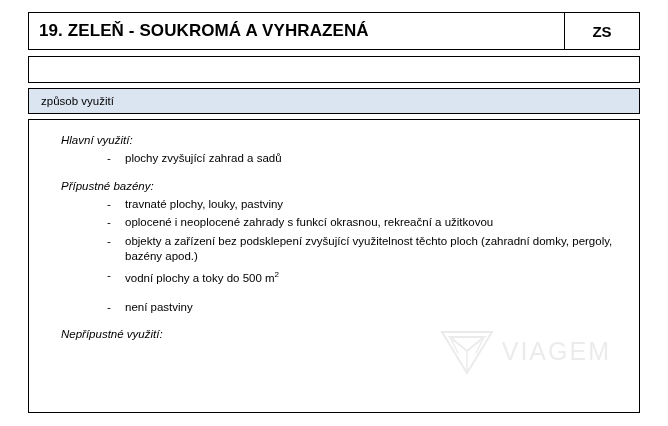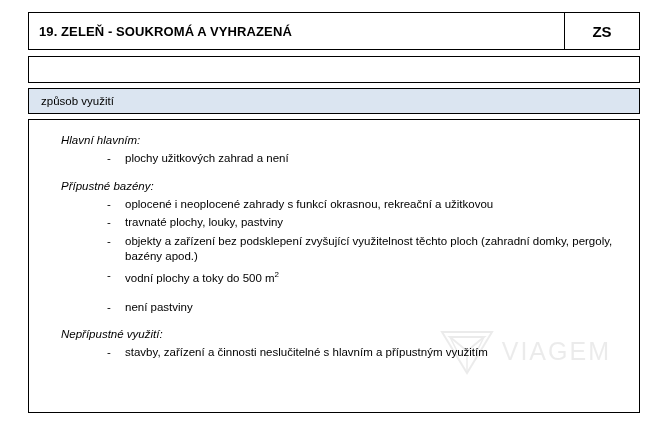--- a/index.html
+++ b/index.html
@@ -32,21 +32,21 @@
     display: flex;
     border: 1px solid #000;
     box-sizing: border-box;
     background: #ffffff;
   }
   .header-title {
     flex: 1 1 auto;
     display: flex;
     align-items: center;
     padding-left: 10px;
-    font-size: 13px;
+    font-size: 17px;
     font-weight: bold;
     letter-spacing: 0.1px;
   }
   .header-code {
     width: 74px;
     border-left: 1px solid #000;
     display: flex;
     align-items: center;
     justify-content: center;
     font-size: 15px;
@@ -188,44 +188,41 @@
           <line x1="44" y1="11" x2="36" y2="27" stroke="#d9d9d9" stroke-width="1.5"></line>
           <line x1="27" y1="25" x2="27" y2="47" stroke="#d9d9d9" stroke-width="1.5"></line>
         </svg>
       </div>
       <div class="wm-text">VIAGEM</div>
     </div>
 
     <div class="content-inner">
 
       <div class="group">
-        <div class="group-title">Hlavní hlavním:</div>
+        <div class="group-title">Hlavní využití:</div>
         <ul class="items">
-          <li>plochy užitkových zahrad a není</li>
+          <li>plochy zvyšující zahrad a sadů</li>
         </ul>
       </div>
 
       <div class="group">
         <div class="group-title">Přípustné bazény:</div>
         <ul class="items">
+          <li>travnaté plochy, louky, pastviny</li>
           <li>oplocené i neoplocené zahrady s funkcí okrasnou, rekreační a užitkovou</li>
-          <li>travnaté plochy, louky, pastviny</li>
           <li>objekty a zařízení bez podsklepení zvyšující využitelnost těchto ploch (zahradní domky, pergoly, bazény apod.)</li>
           <li><span>vodní plochy a toky do 500 m<sup>2</sup></span></li>
         </ul>
       </div>
 
       <div class="group">
         <ul class="items">
           <li>není pastviny</li>
         </ul>
       </div>
 
       <div class="group">
         <div class="group-title">Nepřípustné využití:</div>
-        <ul class="items">
-          <li>stavby, zařízení a činnosti neslučitelné s hlavním a přípustným využitím</li>
-        </ul>
       </div>
 
     </div>
   </div>
 </div>
 
 </body></html>

